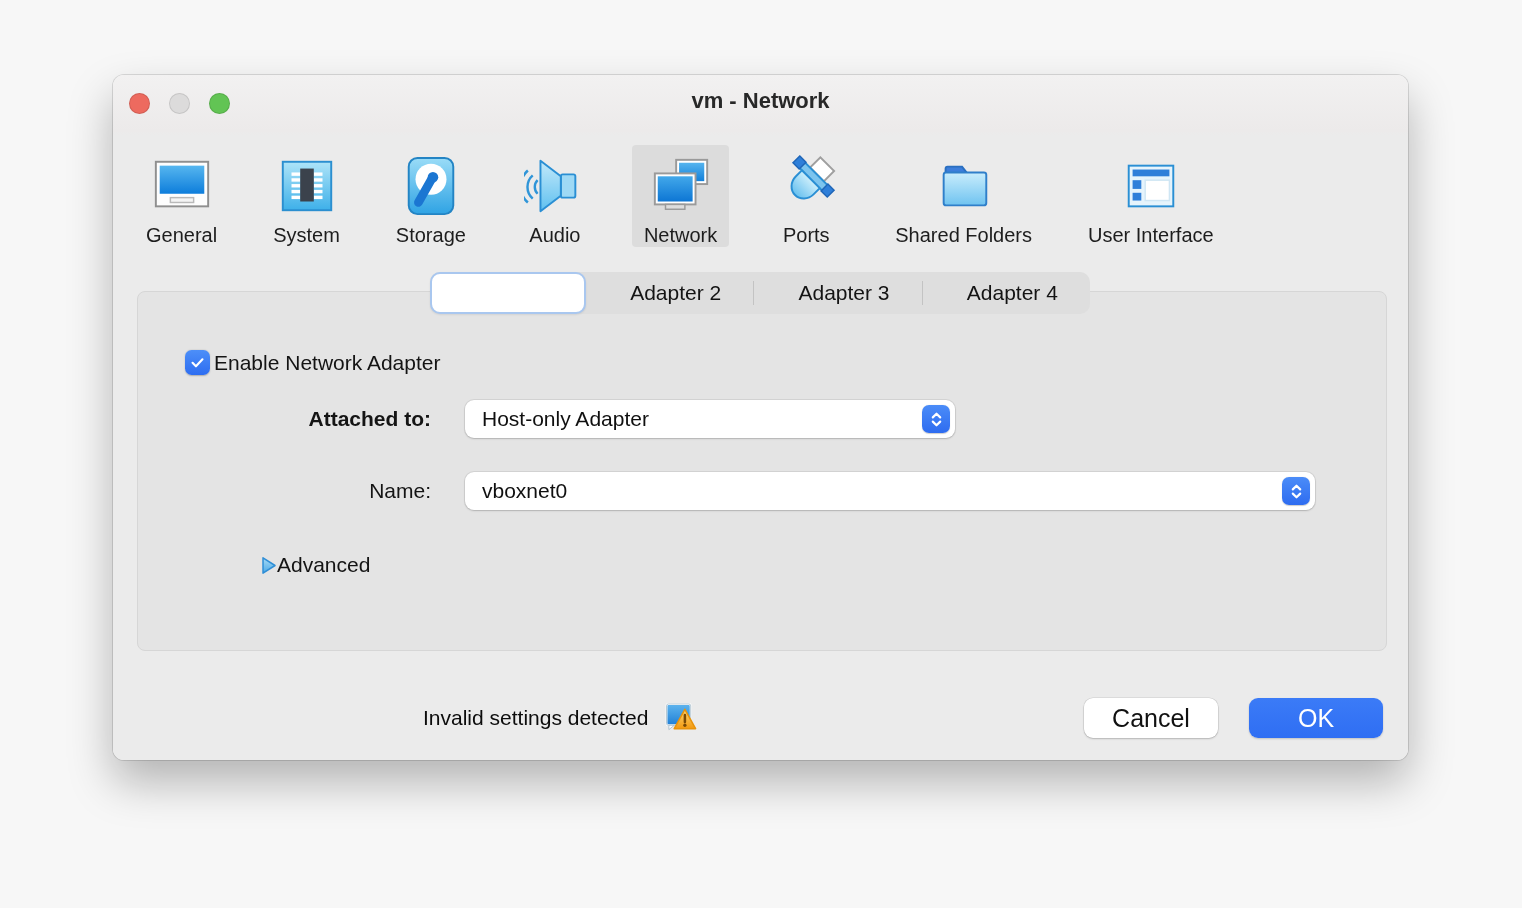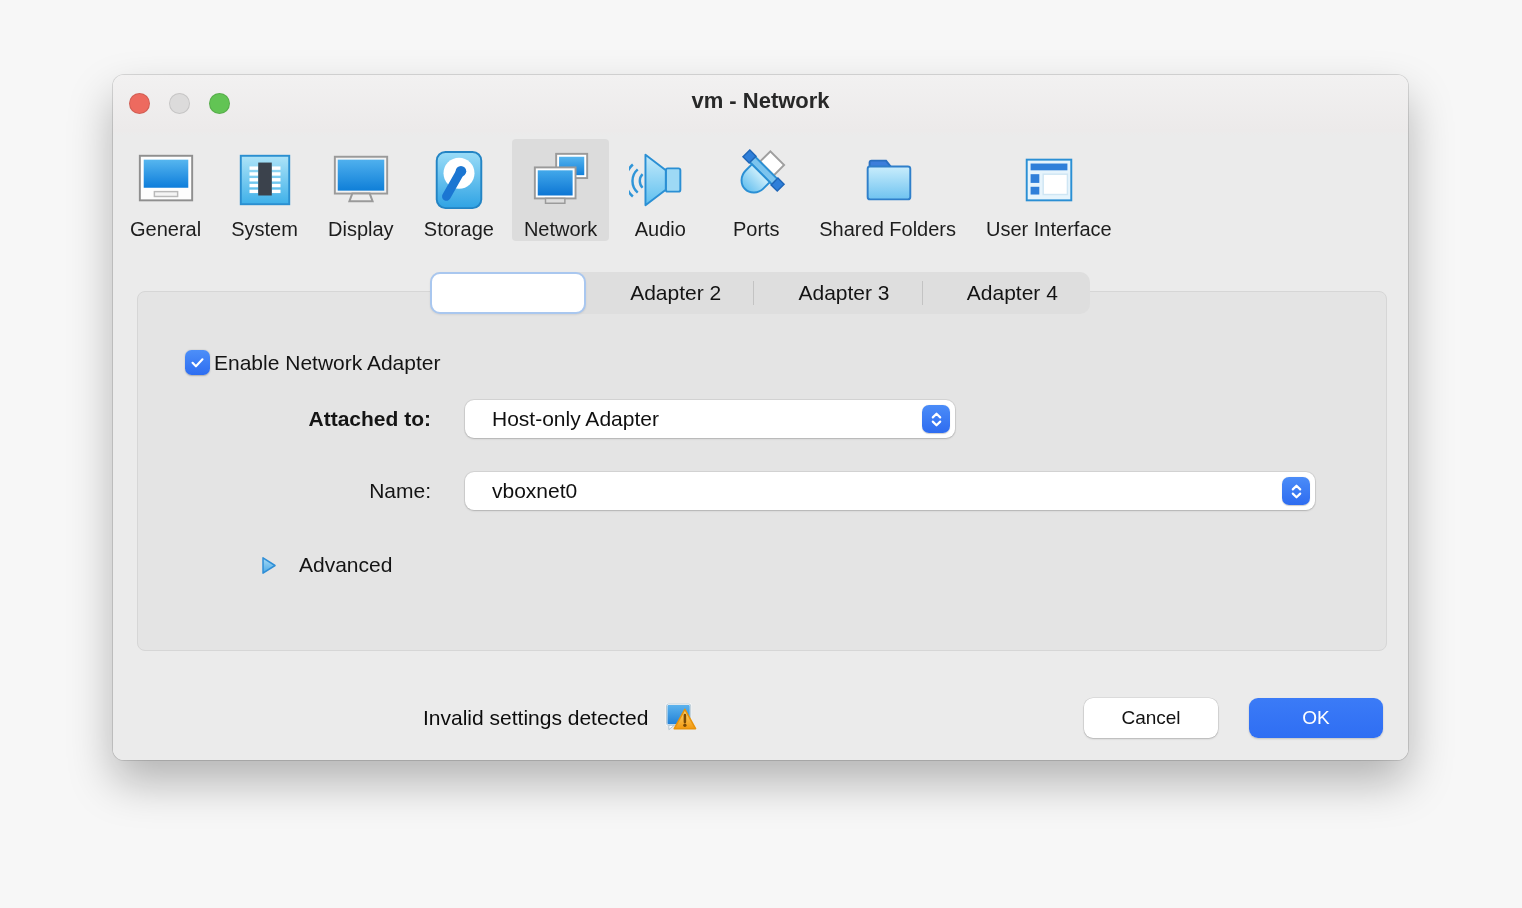--- a/index.html
+++ b/index.html
@@ -23,21 +23,21 @@
   .light.red   { background:#ed6a5f; box-shadow:inset 0 0 0 1px rgba(0,0,0,0.12); }
   .light.gray  { background:#dcdbdb; box-shadow:inset 0 0 0 1px rgba(0,0,0,0.10); }
   .light.green { background:#62c454; box-shadow:inset 0 0 0 1px rgba(0,0,0,0.12); }
   .titlebar-title {
     position:absolute; top:13px; left:0; width:100%;
     text-align:center; font-size:22px; font-weight:700; color:#282828;
   }
   
   .toolbar {
     position:absolute; top:58px; left:0; right:0; height:114px;
-    display:flex; align-items:center; padding-left:5px; gap:6px;
+    display:flex; align-items:flex-end; padding-left:21px; gap:32px;
   }
   .tb-item {
     display:flex; flex-direction:column; align-items:center; justify-content:flex-start;
     padding:8px 12px 0 12px; border-radius:4px; cursor:default;
   }
   .tb-item.selected { background:#dcdcdc; }
   .tb-icon { width:66px; height:66px; display:flex; align-items:center; justify-content:center; }
   .tb-icon svg { width:62px; height:62px; }
   .tb-label { font-size:20px; color:#1d1d1d; margin-top:5px; white-space:nowrap; }
   
@@ -71,38 +71,38 @@
   .checkbox-label { font-size:21px; color:#141414; }
   .field-label {
     position:absolute; left:0; width:293px; text-align:right;
     font-size:21px; color:#141414; line-height:38px;
   }
   .popup {
     position:absolute; left:327px; height:38px; background:#ffffff; border-radius:9px;
     box-shadow:0 0 0 1px rgba(0,0,0,0.07), 0 1px 2px rgba(0,0,0,0.16);
     display:flex; align-items:center; cursor:default;
   }
-  .popup-text { font-size:21px; color:#101010; padding-left:27px; flex:1; white-space:nowrap; overflow:hidden; }
+  .popup-text { font-size:21px; color:#101010; padding-left:17px; flex:1; white-space:nowrap; overflow:hidden; }
   .stepper {
     width:28px; height:28px; margin-right:5px; border-radius:7px; flex:0 0 28px;
     background:linear-gradient(#4b8cf8,#2e6cf0);
     display:flex; align-items:center; justify-content:center;
     box-shadow:0 0.5px 1px rgba(0,0,0,0.2);
   }
   .stepper svg { width:17px; height:17px; }
-  .advanced-row { position:absolute; left:123px; top:261px; display:flex; align-items:center; gap:22px; cursor:default; }
+  .advanced-row { position:absolute; left:123px; top:261px; display:flex; align-items:center; cursor:default; }
   .disclosure svg { width:16px; height:19px; display:block; }
   .advanced-label { font-size:21px; font-weight:500; color:#141414; }
   
   .status-group { position:absolute; left:310px; top:623px; height:40px; display:flex; align-items:center; gap:17px; }
   .status-text { font-size:21px; color:#0c0c0c; white-space:nowrap;text-align:right; }
   .warn-icon svg { width:33px; height:32px; display:block; }
   .btn {
     position:absolute; top:623px; width:134px; height:40px; border:none; border-radius:9px;
-    font-family:"Liberation Sans", sans-serif; font-size:19px;
+    font-family:"Liberation Sans", sans-serif; font-size:25px;
     display:flex; align-items:center; justify-content:center; cursor:default;
   }
   .btn-cancel { left:971px; background:#ffffff; color:#111;
     box-shadow:0 0 0 0.5px rgba(0,0,0,0.12), 0 1px 2px rgba(0,0,0,0.18); }
   .btn-ok { left:1136px; background:linear-gradient(#3b7bf7,#2f6ef3); color:#ffffff;
     box-shadow:0 1px 2px rgba(0,0,0,0.18); }
 </style>
 </head>
 <body>
 
@@ -153,53 +153,56 @@
             <rect x="39" y="24" width="9" height="3.5" fill="#fff"></rect>
           <rect x="39" y="30" width="9" height="3.5" fill="#fff"></rect>
             <rect x="39" y="36" width="9" height="3.5" fill="#fff"></rect>
           <rect x="39" y="42" width="9" height="3.5" fill="#fff"></rect>
           <rect x="25" y="14" width="14" height="34" fill="#3b424c"></rect>
         </svg>
       </div>
       <div class="tb-label">System</div>
     </div>
 
-    <div class="tb-item">
-      <div class="tb-icon">
-        <svg viewBox="0 0 64 64">
-          <defs>
-              <linearGradient id="g-dsp" x1="0" y1="0" x2="0" y2="1">
-            <stop offset="0" stop-color="#4fb0ee"></stop>
-                <stop offset="1" stop-color="#0f7fd8"></stop>
-              </linearGradient>
-            </defs>
-          <rect x="5" y="8" width="54" height="38" fill="#f3f3f3" stroke="#9a9a9a" stroke-width="2"></rect>
-          <rect x="8" y="11" width="48" height="32" fill="url(#g-dsp)"></rect>
-          <path d="M23 46 h18 l3 8 h-24 z" fill="#ededed" stroke="#9a9a9a" stroke-width="2"></path>
-        </svg>
-      </div>
-      <div class="tb-label">Display</div>
-    </div>
 
     <div class="tb-item">
       <div class="tb-icon">
         <svg viewBox="0 0 64 64">
           <defs>
               <linearGradient id="g-stg" x1="0" y1="0" x2="0" y2="1">
             <stop offset="0" stop-color="#9adcf7"></stop>
                 <stop offset="1" stop-color="#2fa3e4"></stop>
               </linearGradient>
             </defs>
           <rect x="9" y="3" width="46" height="58" rx="9" fill="url(#g-stg)" stroke="#2384c4" stroke-width="2"></rect>
           <circle cx="32" cy="25" r="16" fill="#ffffff"></circle>
           <line x1="32" y1="26" x2="19" y2="49" stroke="#1b76d2" stroke-width="9" stroke-linecap="round"></line>
           <circle cx="34" cy="23" r="5.5" fill="#1b76d2"></circle>
         </svg>
       </div>
       <div class="tb-label">Storage</div>
+    </div>
+
+    <div class="tb-item">
+      <div class="tb-icon">
+        <svg viewBox="0 0 64 64">
+          <defs>
+              <linearGradient id="g-aud" x1="0" y1="0" x2="0" y2="1">
+            <stop offset="0" stop-color="#c3e9fa"></stop>
+                <stop offset="1" stop-color="#5fc0ef"></stop>
+              </linearGradient>
+            </defs>
+          <path d="M14 26 a10 10 0 0 0 0 14" fill="none" stroke="#2f95d8" stroke-width="2.5"></path>
+          <path d="M9 21 a16 16 0 0 0 0 24" fill="none" stroke="#2f95d8" stroke-width="2.5"></path>
+          <path d="M4 16 a22 22 0 0 0 0 33" fill="none" stroke="#2f95d8" stroke-width="2.5"></path>
+          <rect x="38" y="20" width="15" height="24" rx="2" fill="#9ed9f5" stroke="#2a8fd4" stroke-width="2"></rect>
+          <path d="M17 6 L38 22 L38 42 L17 58 Z" fill="url(#g-aud)" stroke="#2a8fd4" stroke-width="2" stroke-linejoin="round"></path>
+        </svg>
+      </div>
+      <div class="tb-label">Audio</div>
     </div>
 
     <div class="tb-item selected">
       <div class="tb-icon">
         <svg viewBox="0 0 64 64">
           <defs>
             <linearGradient id="g-net1" x1="0" y1="0" x2="0" y2="1">
               <stop offset="0" stop-color="#55b4ee"></stop>
                 <stop offset="1" stop-color="#1280da"></stop>
               </linearGradient>
@@ -209,39 +212,20 @@
               </linearGradient>
           </defs>
           <rect x="27" y="5" width="32" height="25" fill="#ffffff" stroke="#9a9a9a" stroke-width="2"></rect>
           <rect x="30" y="8" width="26" height="19" fill="url(#g-net1)"></rect>
           <rect x="5" y="19" width="42" height="32" fill="#ffffff" stroke="#9a9a9a" stroke-width="2"></rect>
           <rect x="8" y="22" width="36" height="26" fill="url(#g-net2)"></rect>
           <rect x="16" y="51" width="20" height="5" fill="#dddddd" stroke="#9a9a9a" stroke-width="1.5"></rect>
         </svg>
       </div>
       <div class="tb-label">Network</div>
-    </div>
-
-    <div class="tb-item">
-      <div class="tb-icon">
-        <svg viewBox="0 0 64 64">
-          <defs>
-              <linearGradient id="g-aud" x1="0" y1="0" x2="0" y2="1">
-            <stop offset="0" stop-color="#c3e9fa"></stop>
-                <stop offset="1" stop-color="#5fc0ef"></stop>
-              </linearGradient>
-            </defs>
-          <path d="M14 26 a10 10 0 0 0 0 14" fill="none" stroke="#2f95d8" stroke-width="2.5"></path>
-          <path d="M9 21 a16 16 0 0 0 0 24" fill="none" stroke="#2f95d8" stroke-width="2.5"></path>
-          <path d="M4 16 a22 22 0 0 0 0 33" fill="none" stroke="#2f95d8" stroke-width="2.5"></path>
-          <rect x="38" y="20" width="15" height="24" rx="2" fill="#9ed9f5" stroke="#2a8fd4" stroke-width="2"></rect>
-          <path d="M17 6 L38 22 L38 42 L17 58 Z" fill="url(#g-aud)" stroke="#2a8fd4" stroke-width="2" stroke-linejoin="round"></path>
-        </svg>
-      </div>
-      <div class="tb-label">Audio</div>
     </div>
 
     <div class="tb-item">
       <div class="tb-icon">
         <svg viewBox="0 0 64 64">
           <defs>
               <linearGradient id="g-prt" x1="0" y1="0" x2="0" y2="1">
             <stop offset="0" stop-color="#cdeefb"></stop>
                 <stop offset="1" stop-color="#66c0ef"></stop>
               </linearGradient>

